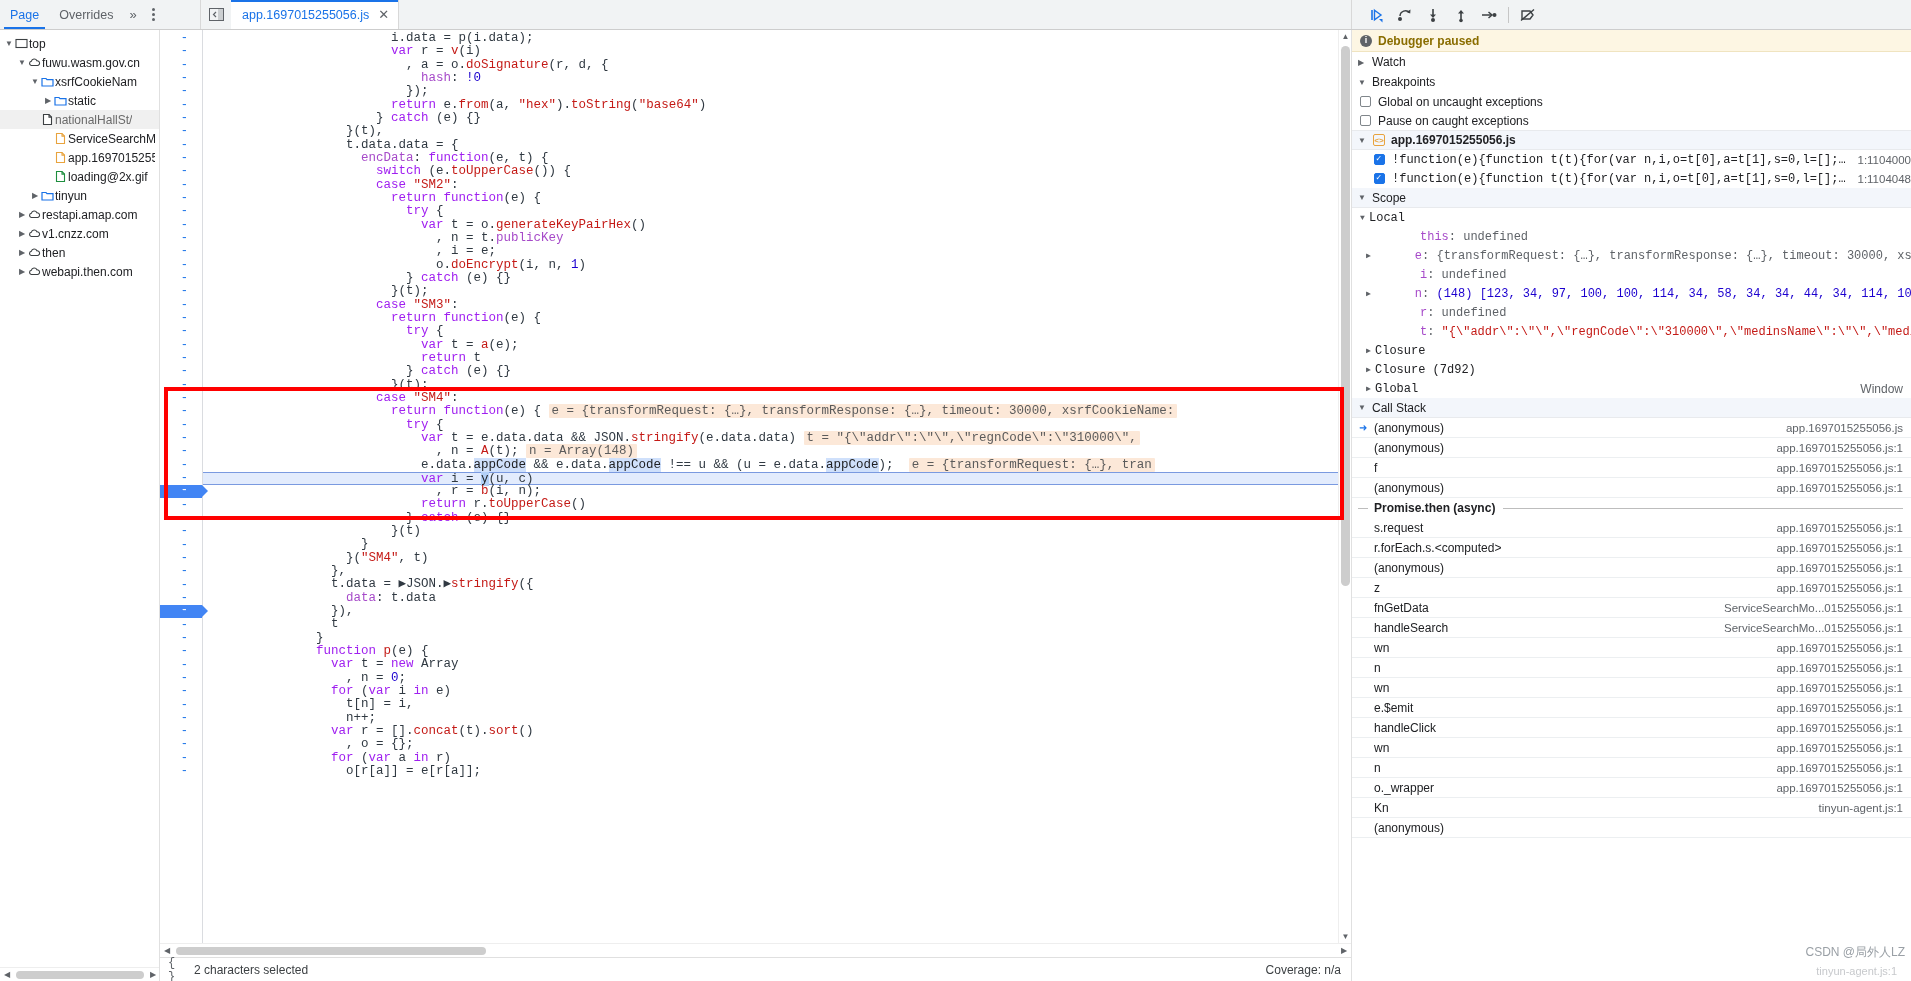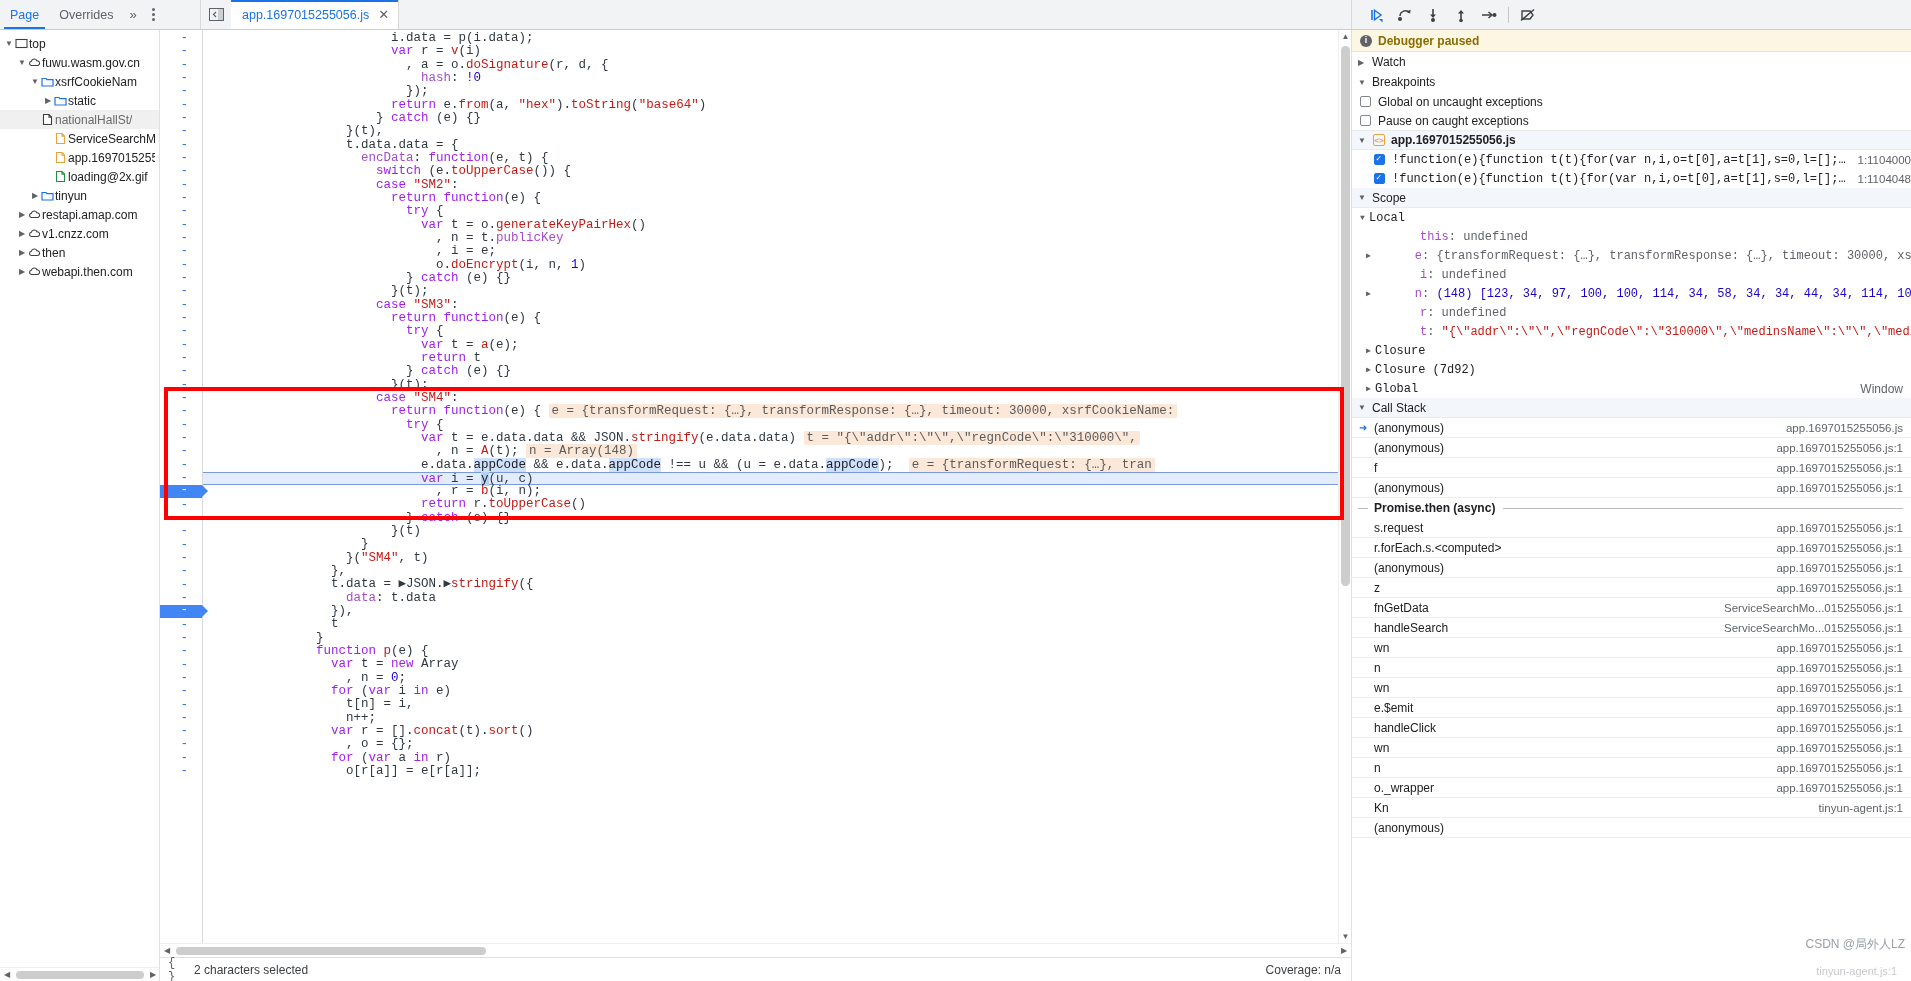--- a/index.html
+++ b/index.html
@@ -119,21 +119,21 @@
   .vnum { color:#1c00cf; }
   .vobj { color:#5f6368; }
 
   .cs-row { height:20px; display:flex; align-items:center; font-size:12px; border-bottom:1px solid #eceff1; padding-left:22px; position:relative; }
   .cs-row .src { margin-left:auto; padding-right:8px; color:#5f6368; font-size:11.5px; }
   .cs-row .curarrow { position:absolute; left:7px; color:#1a73e8; font-size:10px; }
   .cs-async { height:20px; display:flex; align-items:center; font-size:12px; font-weight:bold; padding-left:22px; position:relative; color:#202124; }
   .cs-async:before { content:""; position:absolute; left:6px; top:10px; width:10px; height:1px; background:#bdbdbd; }
   .cs-async .line { flex:1; height:1px; background:#bdbdbd; margin-left:8px; margin-right:8px; }
 
-  .watermark { position:absolute; right:6px; bottom:28px; font-size:12px; color:#9aa0a6; z-index:30; }
+  .watermark { position:absolute; right:6px; bottom:20px; font-size:12px; color:#9aa0a6; z-index:30; }
   .watermark2 { position:absolute; right:14px; bottom:4px; font-size:11px; color:#c7c9cc; z-index:30; }
 
   .left-scroll-strip { position:absolute; left:0; bottom:0; width:160px; height:14px; display:flex; align-items:center; background:#fff; border-top:1px solid #eee; }
   .left-scroll-strip .arrow { width:14px; text-align:center; color:#5f6368; font-size:8px; }
   .left-scroll-strip .track { flex:1; position:relative; height:14px; }
   .left-scroll-strip .thumb { position:absolute; top:3px; left:2px; right:2px; height:8px; background:#cdcdcd; border-radius:4px; }
 </style>
 </head>
 <body>
 

